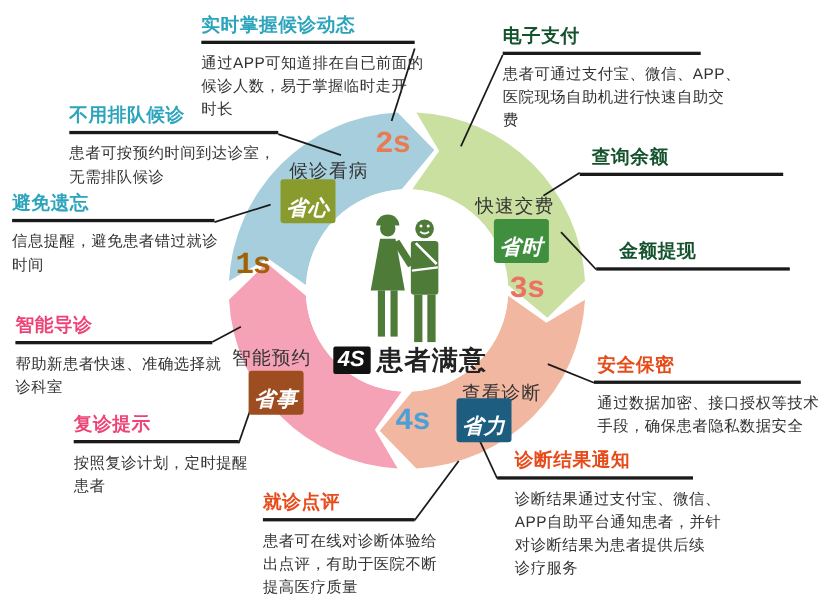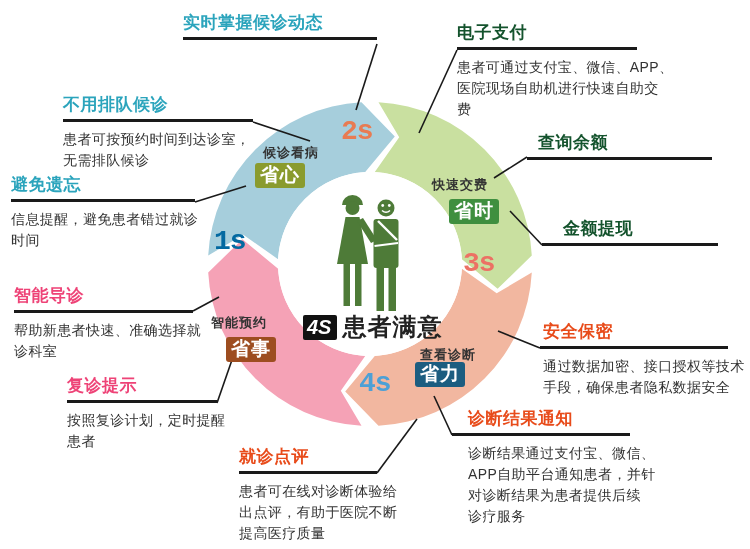--- a/index.html
+++ b/index.html
@@ -18,25 +18,25 @@
   }
   .teal{color:#2ba4bc}
   .green{color:#14532d}
   .pink{color:#ee4377}
   .orange{color:#e84b1a}
   .step{
     position:absolute;z-index:2;font-size:28px;font-weight:bold;
     letter-spacing:-1px;line-height:1;width:48px;
     font-family:Liberation Mono, monospace;
   }
-  .s1{color:#0369a1}.s2{color:#e87b52}.s3{color:#ec7164}.s4{color:#4da0d6}
-  .seg-label{position:absolute;z-index:2;font-size:13px;font-weight:700;color:#333;letter-spacing:1px;}
+  .s1{color:#a16207}.s2{color:#e87b52}.s3{color:#ec7164}.s4{color:#4da0d6}
+  .seg-label{position:absolute;z-index:2;font-size:17px;font-weight:400;color:#333;letter-spacing:1px;}
   .seg-tag{
     position:absolute;z-index:2;font-size:19px;font-weight:bold;color:#fff;
-    padding:1px 5px 2px;border-radius:3px;letter-spacing:1px;line-height:1.15;
+    padding:16px 5px 2px;border-radius:3px;letter-spacing:1px;line-height:1.15;font-style:italic;
   }
   .tag-xin{background:#8a9b2e}
   .tag-shi{background:#3f8f3f}
   .tag-li{background:#1c5d80}
   .tag-sh{background:#9d4d20}
   .center-text{position:absolute;left:303px;top:311px;z-index:3;display:flex;align-items:center;}
   .badge4s{
     background:#111;color:#fff;font-weight:bold;font-size:20px;font-style:italic;
     padding:1px 6px 2px 4px;border-radius:2px;line-height:1.1;
   }
@@ -109,20 +109,23 @@
   <div class="seg-label" style="left:211px;top:314px">智能预约</div>
   <div class="seg-tag tag-sh" style="left:226px;top:337px">省事</div>
 
   <div class="center-text">
     <span class="badge4s">4S</span>
     <span class="center-title">患者满意</span>
   </div>
 
   <div class="callout" style="left:183px;top:14px;width:194px">
     <div class="c-title teal">实时掌握候诊动态</div>
+    <div class="c-body">通过APP可知道排在自已前面的
+候诊人数，易于掌握临时走开
+时长</div>
   </div>
 
   <div class="callout" style="left:63px;top:96px;width:190px">
     <div class="c-title teal">不用排队候诊</div>
     <div class="c-body">患者可按预约时间到达诊室，
 无需排队候诊</div>
   </div>
 
   <div class="callout" style="left:11px;top:176px;width:184px">
     <div class="c-title teal">避免遗忘</div>

